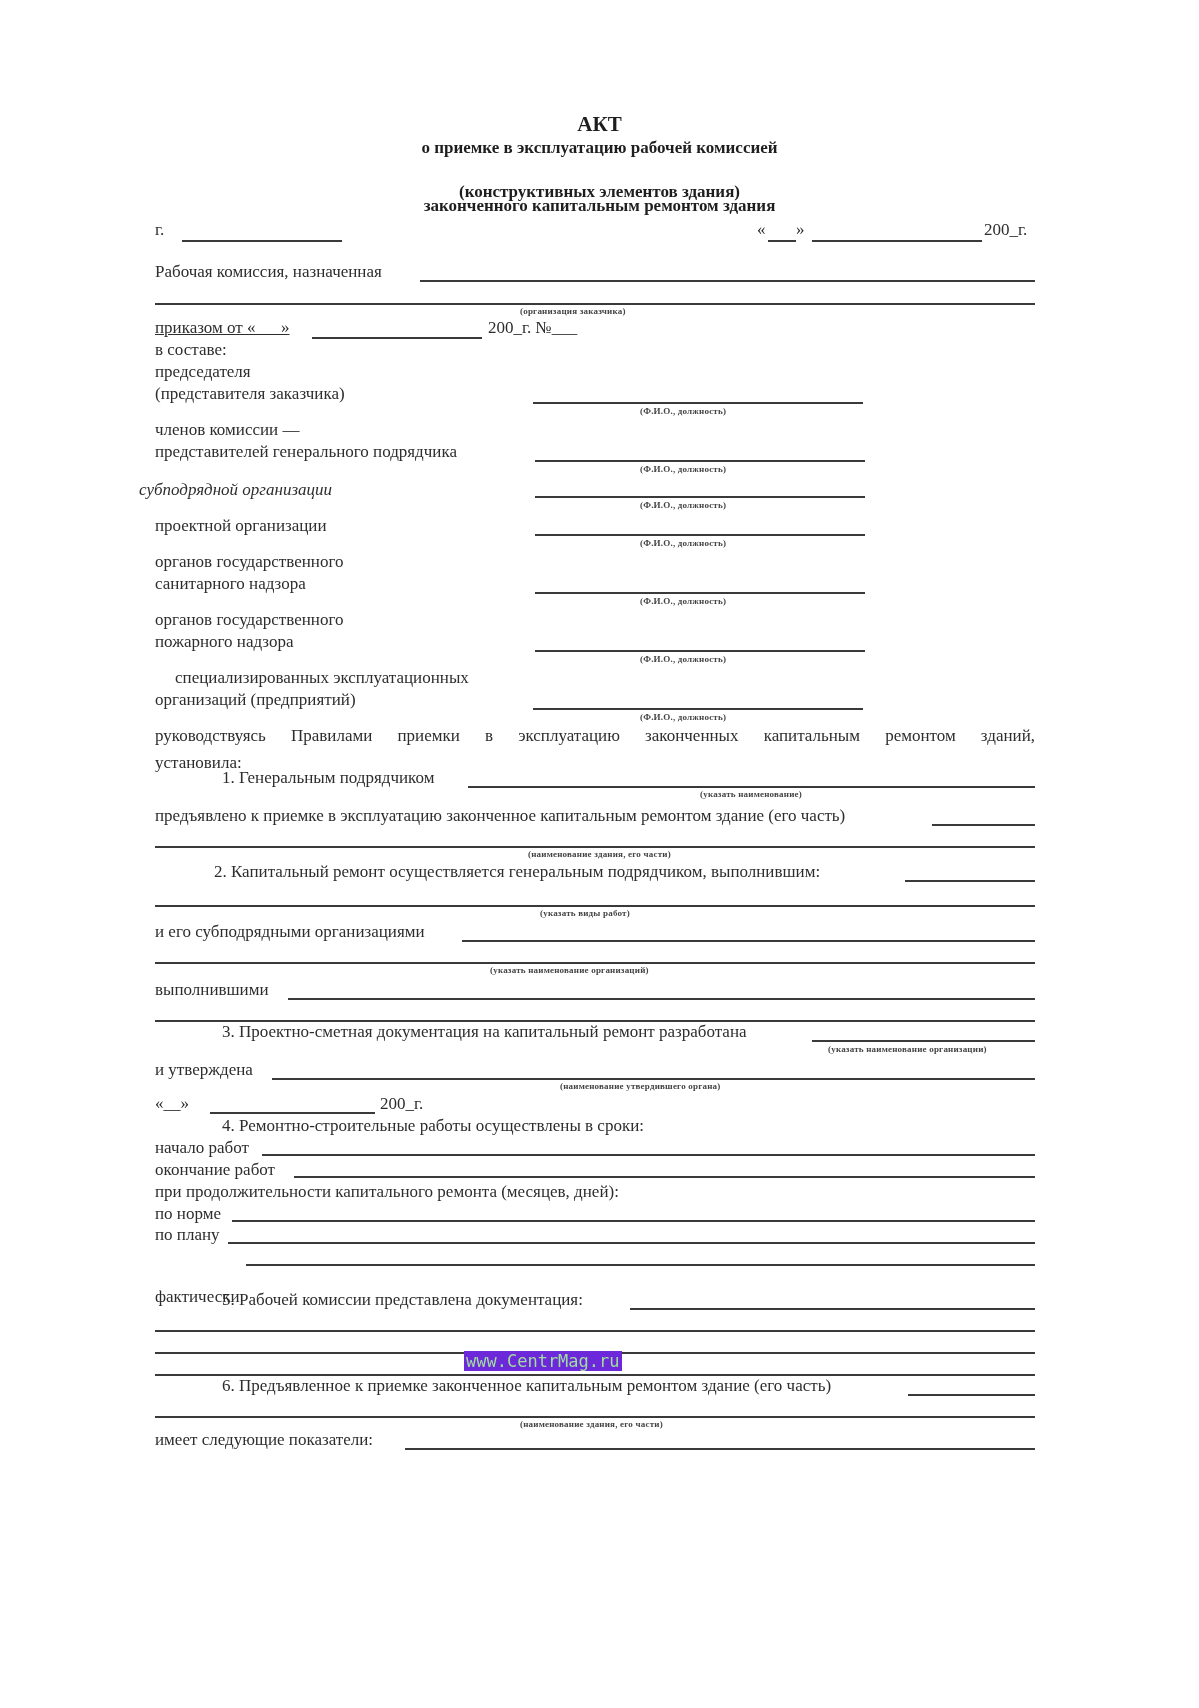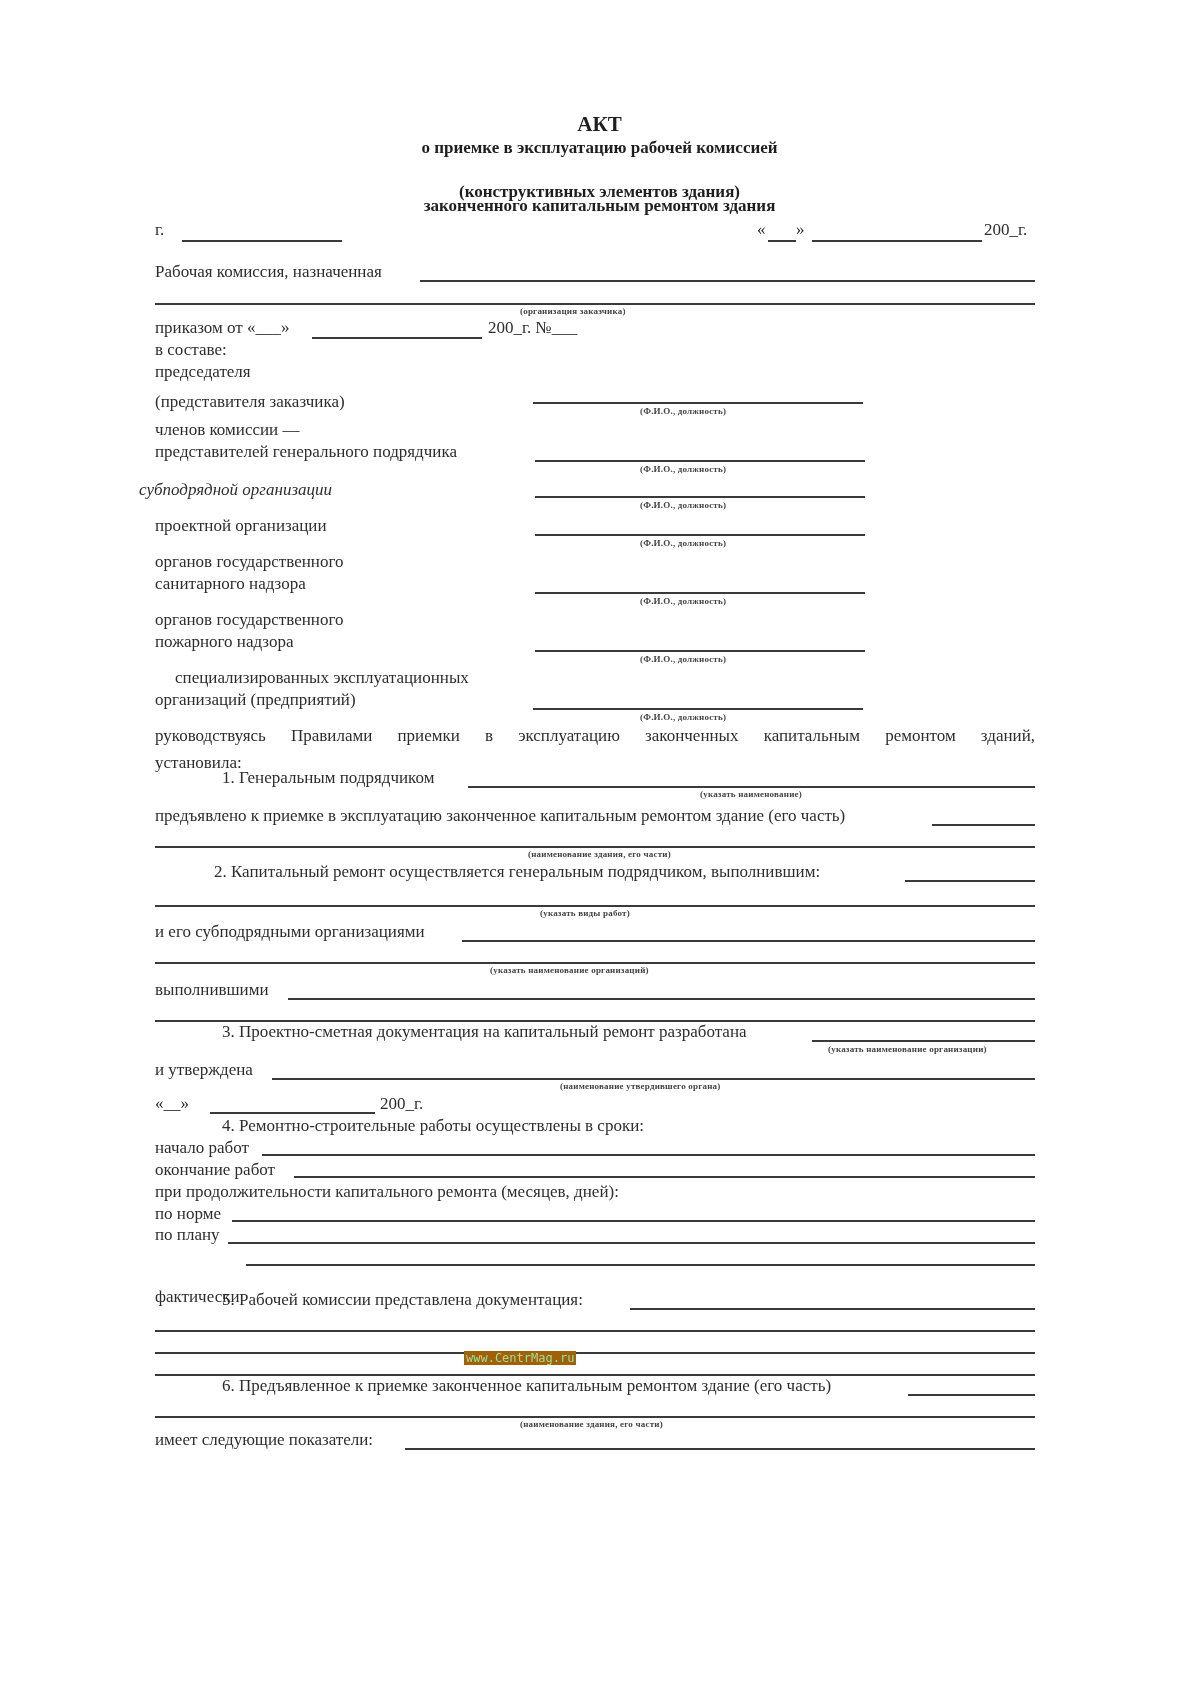--- a/index.html
+++ b/index.html
@@ -6,21 +6,21 @@
     body {
       width:1199px; height:1708px; background:#ffffff; position:relative; overflow:hidden;
       font-family:"Liberation Serif","DejaVu Serif",serif; color:#2a2a2a;
     }
     .abs { position:absolute; white-space:nowrap; }
     .title { position:absolute; left:0; width:1199px; text-align:center; font-weight:bold; color:#1e1e1e; }
     .t18 { font-size:18px; }
     .line { position:absolute; height:2px; background:#3a3a3a; }
     .hint { position:absolute; font-size:9px; color:#444; text-align:center; white-space:nowrap; font-weight:bold; letter-spacing:0.2px; }
     .txt { font-size:17px; color:#2d2d2d; }
-    .wm { position:absolute; font-family:"DejaVu Sans Mono","Liberation Mono",monospace; font-size:12px; color:#9fdc9f; background:#a16207; padding:0 2px; }
+    .wm { position:absolute; font-family:"DejaVu Sans Mono","Liberation Mono",monospace; font-size:17px; color:#9fdc9f; background:#6d28d9; padding:0 2px; }
   </style>
 </head>
 <body>
 
 <div class="title t18" style="top:112px;font-size:21px;">АКТ</div>
 <div class="title" style="top:138px;font-size:17px;">о приемке в эксплуатацию рабочей комиссией</div>
 <div class="title" style="top:168px;font-size:17px;margin-top:28px;">законченного капитальным ремонтом здания</div>
 <div class="title" style="top:182px;font-size:17px;">(конструктивных элементов здания)</div>
 
 <div class="abs txt" style="left:155px;top:220px;">г.</div>
@@ -29,27 +29,27 @@
 <div class="line" style="left:768px;top:240px;width:28px;"></div>
 <div class="abs txt" style="left:796px;top:220px;">»</div>
 <div class="line" style="left:812px;top:240px;width:170px;"></div>
 <div class="abs txt" style="left:984px;top:220px;">200_г.</div>
 
 <div class="abs txt" style="left:155px;top:262px;">Рабочая комиссия, назначенная</div>
 <div class="line" style="left:420px;top:280px;width:615px;"></div>
 <div class="line" style="left:155px;top:303px;width:880px;"></div>
 <div class="hint" style="left:520px;top:306px;">(организация заказчика)</div>
 
-<div class="abs txt" style="left:155px;top:318px;">приказом от «___»</div>
+<div class="abs txt" style="left:155px;top:318px;text-decoration:underline;">приказом от «___»</div>
 <div class="line" style="left:312px;top:337px;width:170px;"></div>
 <div class="abs txt" style="left:488px;top:318px;">200_г. №___</div>
 <div class="abs txt" style="left:155px;top:340px;">в составе:</div>
 
 <div class="abs txt" style="left:155px;top:362px;">председателя</div>
-<div class="abs txt" style="left:155px;top:392px;text-align:right;">(представителя заказчика)</div>
+<div class="abs txt" style="left:155px;top:384px;text-align:right;">(представителя заказчика)</div>
 <div class="line" style="left:533px;top:402px;width:330px;"></div>
 <div class="hint" style="left:640px;top:406px;">(Ф.И.О., должность)</div>
 
 <div class="abs txt" style="left:155px;top:420px;">членов комиссии —</div>
 <div class="abs txt" style="left:155px;top:442px;">представителей генерального подрядчика</div>
 <div class="line" style="left:535px;top:460px;width:330px;"></div>
 <div class="hint" style="left:640px;top:464px;">(Ф.И.О., должность)</div>
 
 <div class="abs txt" style="left:139px;top:480px;font-style:italic;">субподрядной организации</div>
 <div class="line" style="left:535px;top:496px;width:330px;"></div>

